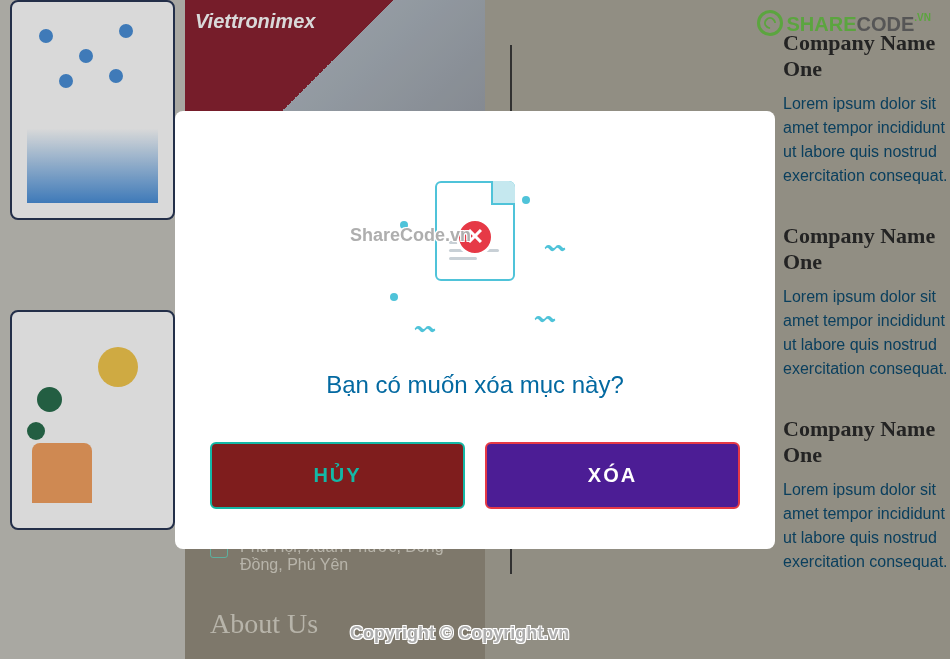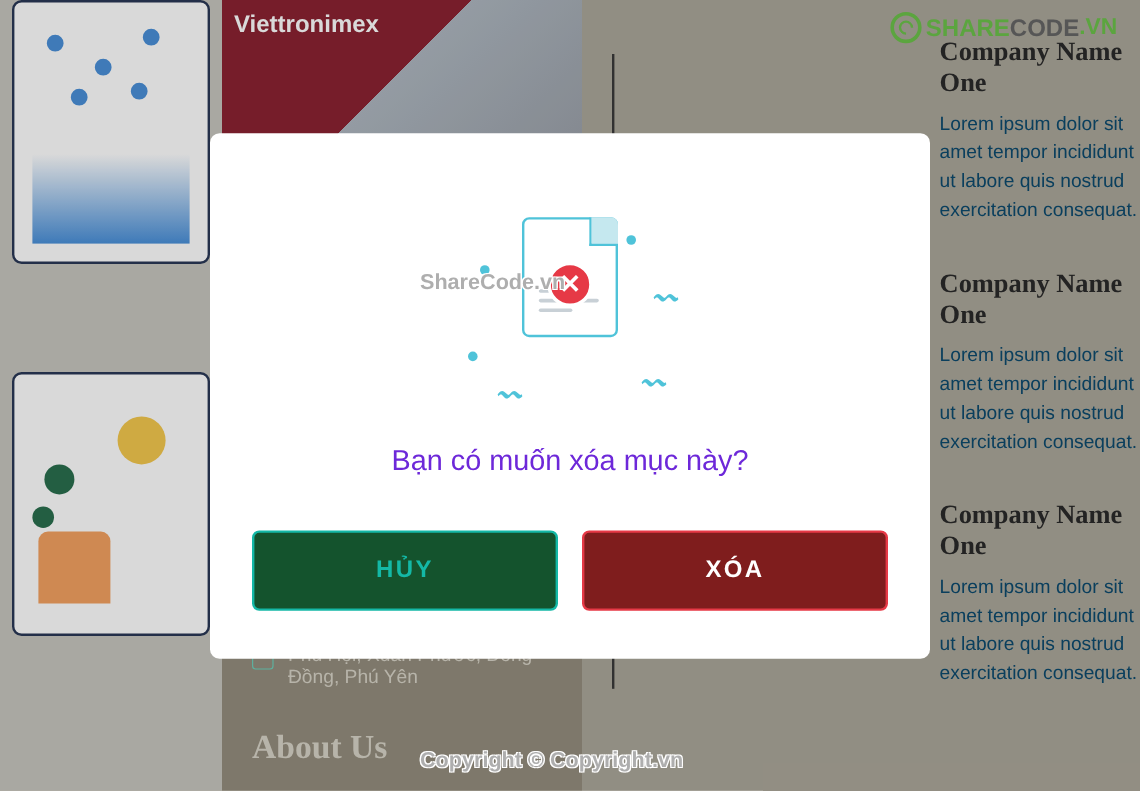--- a/index.html
+++ b/index.html
@@ -9,60 +9,60 @@
 .card{background:#fff;border:2px solid #2a3856;border-radius:8px;padding:15px;height:220px;display:flex;align-items:center;justify-content:center}
 .illu1{width:100%;height:100%;background:linear-gradient(180deg,#fff 60%,#4a90d9 100%);position:relative}
 .dot{position:absolute;width:18px;height:18px;background:#4a90d9;border:2px solid #fff;border-radius:50%}
 .illu2{width:100%;height:100%;position:relative;background:#fff}
 .reader{position:absolute;bottom:10px;left:5px;width:60px;height:60px;background:#f4a261;border-radius:8px 8px 0 0}
 .gear{position:absolute;width:25px;height:25px;background:#2a6f4e;border-radius:50%}
 .bulb{position:absolute;width:40px;height:40px;background:#f4c84e;border-radius:50%;top:20px;right:20px}
 .resume{flex:1;background:#aba79a;position:relative;padding:0}
 .resume-left{position:absolute;left:0;top:0;width:300px;height:100%;background:#958e7e;padding:0}
 .photo{width:100%;height:220px;background:linear-gradient(135deg,#8b2332 0%,#8b2332 40%,#aeb7c0 40%,#9498a0 100%);position:relative}
-.sign{position:absolute;top:10px;left:10px;color:#fff;font-weight:bold;font-size:20px}
+.sign{position:absolute;top:10px;left:10px;color:#fff;font-weight:bold;font-style:italic;font-size:20px}
 .contact-list{padding:20px 25px;color:#d8d4c8}
 .contact-row{display:flex;align-items:flex-start;gap:12px;margin-bottom:14px;font-size:16px}
 .ci{width:18px;height:18px;flex-shrink:0;opacity:.7;border:1.5px solid #5eead4;border-radius:3px;margin-top:2px}
-.about{padding:0 25px;color:#d8d4c8;font-size:28px;font-weight:bold;font-family:Georgia,serif}
+.about{padding:0 25px;color:#d8d4c8;font-size:28px;font-weight:normal;font-family:Georgia,serif}
 .resume-right{position:absolute;left:300px;top:0;right:0;height:100%;padding:30px 0 0 25px}
 .section-title{font-family:Georgia,serif;font-size:30px;font-weight:bold;color:#2a2a2a;margin-bottom:30px}
 .timeline{position:relative;padding-left:40px}
 .timeline::before{content:'';position:absolute;left:0;top:15px;bottom:0;width:2px;background:#3a3a3a}
 .tl-item{position:relative;margin-bottom:35px}
 .tl-dot{position:absolute;left:-46px;top:8px;width:14px;height:14px;background:#3a3a3a;border-radius:50%}
 .tl-link{color:#14b8a6;font-size:17px;line-height:1.5;margin-bottom:6px}
 .tl-date{font-family:Liberation Sans, sans-serif;font-size:14px;color:#2a2a2a}
 .tl-company{font-family:Georgia,serif;font-size:22px;font-weight:bold;color:#2a2a2a;margin-bottom:10px}
 .tl-desc{font-size:16px;color:#0c4a6e;line-height:1.5}
 .tl-left{position:absolute;left:-240px;width:220px;text-align:left}
 .tl-right{padding-left:8px}
 .row{display:flex}
 .row .tl-left{position:static;width:225px;flex-shrink:0;padding-right:15px}
 .row .tl-right{flex:1}
 .logo{position:absolute;top:10px;right:19px;z-index:50;display:flex;align-items:flex-end;font-weight:bold;font-size:20px}
 .logo-icon{width:26px;height:26px;border:3px solid #6cc24a;border-radius:50%;margin-right:4px;position:relative}
 .logo-icon::after{content:'';position:absolute;inset:4px;border:2px solid #6cc24a;border-radius:50%;border-right-color:transparent;transform:rotate(45deg)}
 .logo .t1{color:#6cc24a}
 .logo .t2{color:#666}
-.logo .t3{color:#6cc24a;font-size:19px;align-self:flex-start;margin-top:2px}
+.logo .t3{color:#6cc24a;font-size:10px;align-self:flex-start;margin-top:2px}
 .overlay{position:absolute;inset:0;background:rgba(0,0,0,.15);z-index:100;display:flex;align-items:center;justify-content:center}
 .modal{width:600px;background:#fff;border-radius:8px;padding:50px 35px 40px;text-align:center;position:relative}
 .modal-illu{margin:0 auto 30px;width:200px;height:160px;position:relative}
 .doc{width:80px;height:100px;background:#fff;border:2.5px solid #4fc3d9;border-radius:6px;margin:20px auto 0;position:relative}
 .doc::before{content:'';position:absolute;top:-2px;right:-2px;width:22px;height:22px;background:#c5e8ef;border-left:2.5px solid #4fc3d9;border-bottom:2.5px solid #4fc3d9;border-radius:0 6px 0 0}
 .doc-line{position:absolute;left:12px;height:3px;background:#c8d0d6;border-radius:2px}
 .xcirc{position:absolute;top:35px;left:50%;transform:translateX(-50%);width:38px;height:38px;background:#e63946;border:3px solid #fff;border-radius:50%;display:flex;align-items:center;justify-content:center;color:#fff;font-size:22px;font-weight:bold}
 .deco-dot{position:absolute;width:8px;height:8px;background:#4fc3d9;border-radius:50%}
 .deco-sq{position:absolute;color:#4fc3d9;font-size:20px}
-.modal-q{font-size:24px;color:#6d28d9;margin-bottom:43px}
+.modal-q{font-size:24px;color:#0369a1;margin-bottom:43px}
 .modal-btns{display:flex;gap:20px}
 .btn{flex:1;padding:20px;font-size:20px;font-weight:bold;letter-spacing:2px;border-radius:6px;cursor:pointer;border:2px solid}
-.btn-cancel{background:#14532d;border-color:#14b8a6;color:#14b8a6}
-.btn-delete{background:#7f1d1d;border-color:#e63946;color:#fff}
+.btn-cancel{background:#7f1d1d;border-color:#14b8a6;color:#14b8a6}
+.btn-delete{background:#4c1d95;border-color:#e63946;color:#fff}
 .wm{position:absolute;color:rgba(160,160,160,.85);font-size:18px;font-weight:bold;z-index:200;text-shadow:1px 1px 0 #fff,-1px -1px 0 #fff,1px -1px 0 #fff,-1px 1px 0 #fff;pointer-events:none}
 .wm1{top:225px;left:350px}
 .wm2{bottom:15px;left:350px}
 </style>
 </head>
 <body>
 
 <div class="page">
   <div class="left-col">
     <div class="card">

